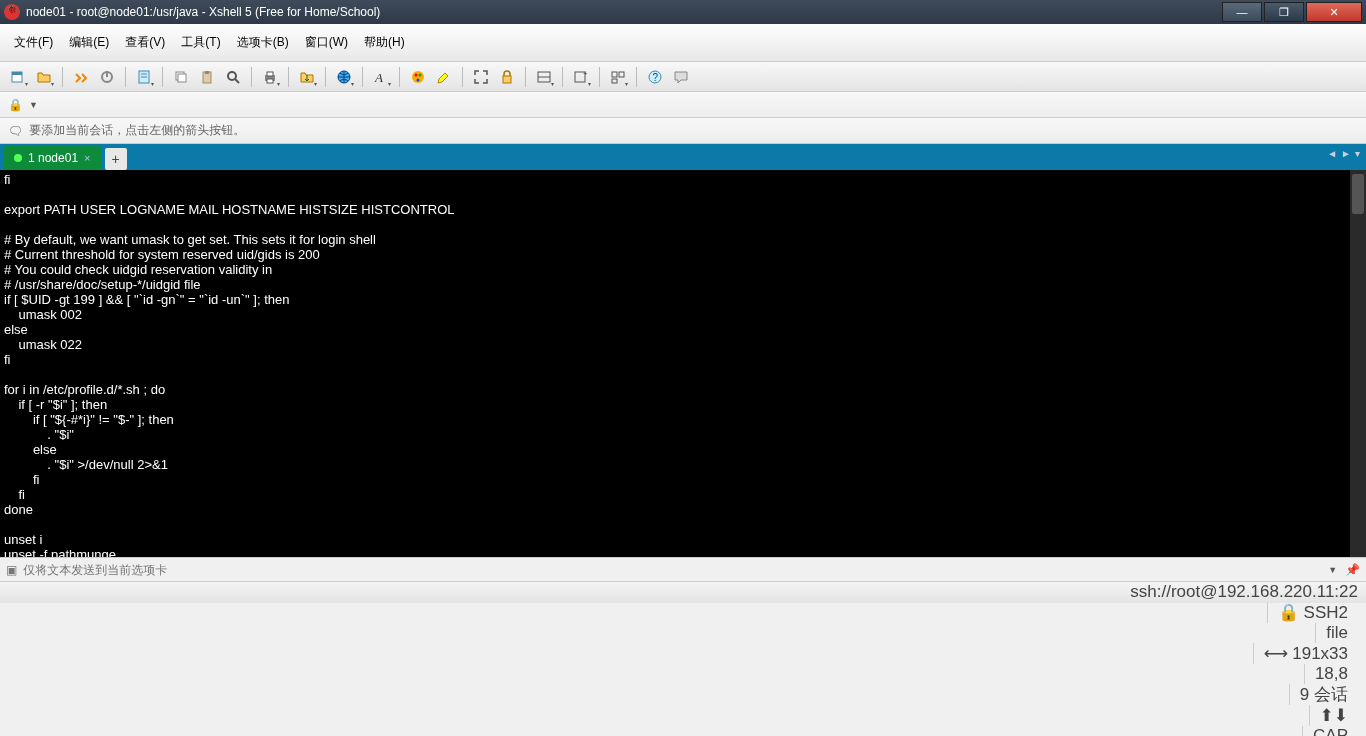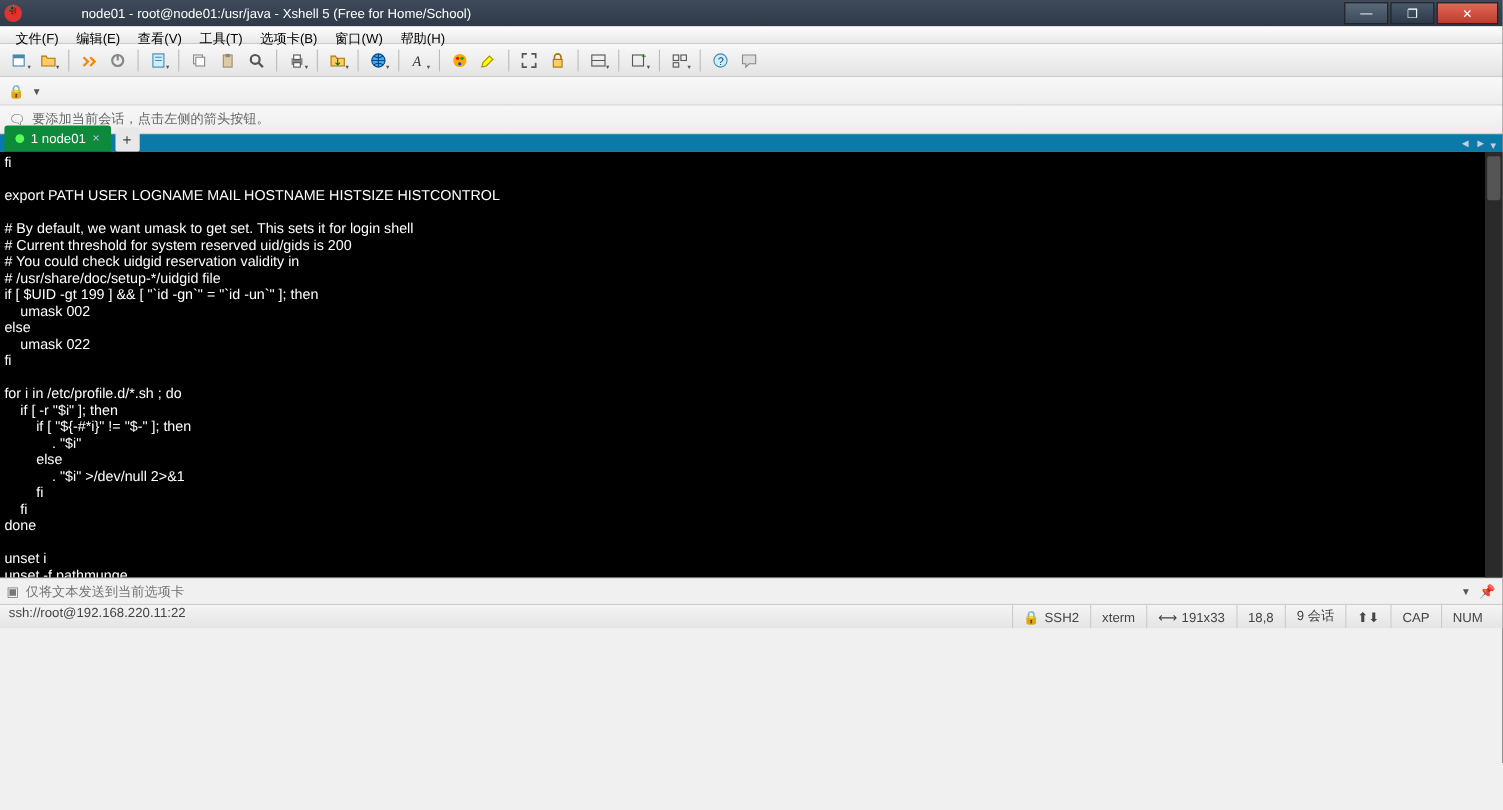--- a/index.html
+++ b/index.html
@@ -1,62 +1,62 @@
 <!DOCTYPE html>
 <html><head>
 <meta charset="utf-8">
 <style>
 * { margin: 0; padding: 0; box-sizing: border-box; }
 body { font-family: "Microsoft YaHei", "Segoe UI", Tahoma, sans-serif; font-size: 12px; background: #f0f0f0; overflow: hidden; width: 1366px; height: 736px; position: relative; }
 
 
-.titlebar { height: 24px; background: linear-gradient(#3f4a5a, #2e3a48); color: #fff; display: flex; align-items: center; padding: 0 4px; gap: 48px; }
+.titlebar { height: 24px; background: linear-gradient(#3f4a5a, #2e3a48); color: #fff; display: flex; align-items: center; padding: 0 4px; }
 .titlebar .appicon { width: 16px; height: 16px; background: #d33; border-radius: 50%; margin-right: 6px; position: relative; }
 .titlebar .appicon::after { content: "🐞"; position: absolute; font-size: 10px; top: 0; left: 2px; }
 .titlebar .title { flex: 1; font-size: 12px; }
 .winbtns { display: flex; gap: 2px; }
 .winbtn { width: 40px; height: 20px; display: flex; align-items: center; justify-content: center; background: linear-gradient(#5a6a7a, #3a4a5a); border: 1px solid #222; font-size: 11px; color: #fff; cursor: pointer; }
 .winbtn.close { background: linear-gradient(#e06a5a, #c0392b); width: 56px; }
 .winbtn.max { background: linear-gradient(#4a5a6a, #2a3a4a); }
 
 
-.menubar { height: 16px; background: linear-gradient(#fefefe, #e8e8e8); border-bottom: 1px solid #ccc; display: flex; align-items: flex-start; padding: 0 6px; }
+.menubar { height: 38px; background: linear-gradient(#fefefe, #e8e8e8); border-bottom: 1px solid #ccc; display: flex; align-items: center; padding: 0 6px; }
 .menubar .mitem { padding: 3px 8px; cursor: pointer; }
 
 
 .toolbar { height: 30px; background: linear-gradient(#f8f8f8, #e4e4e4); border-bottom: 1px solid #ccc; display: flex; align-items: center; padding: 0 6px; gap: 2px; }
 .tbbtn { width: 24px; height: 24px; display: flex; align-items: center; justify-content: center; border: 1px solid transparent; cursor: pointer; position: relative; }
 .tbbtn .drop { position: absolute; right: 1px; bottom: 1px; font-size: 6px; color: #555; }
 .tbsep { width: 1px; height: 20px; background: #bbb; margin: 0 4px; }
 svg { width: 16px; height: 16px; }
 .addressbar { height: 26px; background: linear-gradient(#f8f8f8, #ededed); border-bottom: 1px solid #ccc; display: flex; align-items: center; padding: 0 8px; gap: 6px; color: #666; }
 .addressbar .lock { color: #888; }
 .notifybar { height: 26px; background: linear-gradient(#f8f8f8, #ededed); border-bottom: 1px solid #ccc; display: flex; align-items: center; padding: 0 8px; gap: 6px; color: #666; }
 
 
-.tabstrip { height: 16px; background: #0b7aa8; display: flex; align-items: flex-end; padding: 0 4px; position: relative; }
+.tabstrip { height: 26px; background: #0b7aa8; display: flex; align-items: flex-end; padding: 0 4px; position: relative; }
 .tab { height: 24px; padding: 0 10px; display: flex; align-items: center; gap: 6px; background: #0d8a3a; color: #fff; border-radius: 3px 3px 0 0; margin-top: 2px; cursor: pointer; font-size: 12px; }
 .tab .dot { width: 8px; height: 8px; background: #5f5; border-radius: 50%; }
 .tab .tx { color: #bbf; font-size: 11px; }
 .tabadd { width: 22px; height: 22px; background: #e8e8e8; display: flex; align-items: center; justify-content: center; margin-left: 4px; cursor: pointer; font-size: 14px; color: #444; border-radius: 2px; }
 .tabstrip .navarrows { position: absolute; right: 6px; top: 4px; color: #ccd; display: flex; gap: 4px; font-size: 10px; }
 
 
 .terminal { background: #000; color: #fff; font-family: Liberation Sans, sans-serif; font-size: 13px; line-height: 15px; padding: 2px 4px; white-space: pre; overflow: hidden; height: 387px; position: relative; }
 .terminal .cursor { background: #0f0; color: #000; }
 .termscroll { position: absolute; right: 0; top: 0; width: 16px; height: 100%; background: #2a2a2a; }
 .termscroll .thumb { position: absolute; left: 2px; width: 12px; background: #555; border-radius: 2px; }
 
 
 .sendbar { height: 24px; background: #f0f0f0; border-top: 1px solid #ccc; display: flex; align-items: center; padding: 0 6px; gap: 6px; color: #777; }
 .sendbar input { flex: 1; border: none; background: transparent; color: #8b5cf6; font-size: 12px; outline: none; }
 .sendbar .dropbtn { font-size: 9px; color: #555; cursor: pointer; padding: 2px; }
 
 
-.statusbar { height: 22px; background: linear-gradient(#f4f4f4, #e4e4e4); border-top: 1px solid #ccc; display: flex; align-items: flex-start; padding: 0 8px; font-size: 12px; color: #444; }
+.statusbar { height: 22px; background: linear-gradient(#f4f4f4, #e4e4e4); border-top: 1px solid #ccc; display: flex; align-items: flex-end; padding: 0 8px; font-size: 17px; color: #444; flex-direction: column; }
 .statusbar .spacer { flex: 1; }
 .statusbar .cell { padding: 0 10px; border-left: 1px solid #ccc; display: flex; align-items: center; gap: 4px; height: 100%; }
 </style>
 </head>
 <body>
 
 <div class="titlebar">
   <div class="appicon"></div>
   <div class="title">node01 - root@node01:/usr/java - Xshell 5 (Free for Home/School)</div>
   <div class="winbtns">
@@ -295,21 +295,21 @@
   <span style="color:#888">📌</span>
 </div>
 
 <div class="statusbar">
   <span>ssh://root@192.168.220.11:22</span>
   <span class="spacer"></span>
   <span class="cell">
       <span>🔒</span>
       <span>SSH2</span>
     </span>
-  <span class="cell">xterm</span>
+  <span class="cell">file</span>
   <span class="cell">
       <span>⟷</span>
       <span>191x33</span>
     </span>
   <span class="cell">18,8</span>
   <span class="cell">9 会话</span>
   <span class="cell">
       <span>⬆⬇</span>
     </span>
   <span class="cell">CAP</span>

